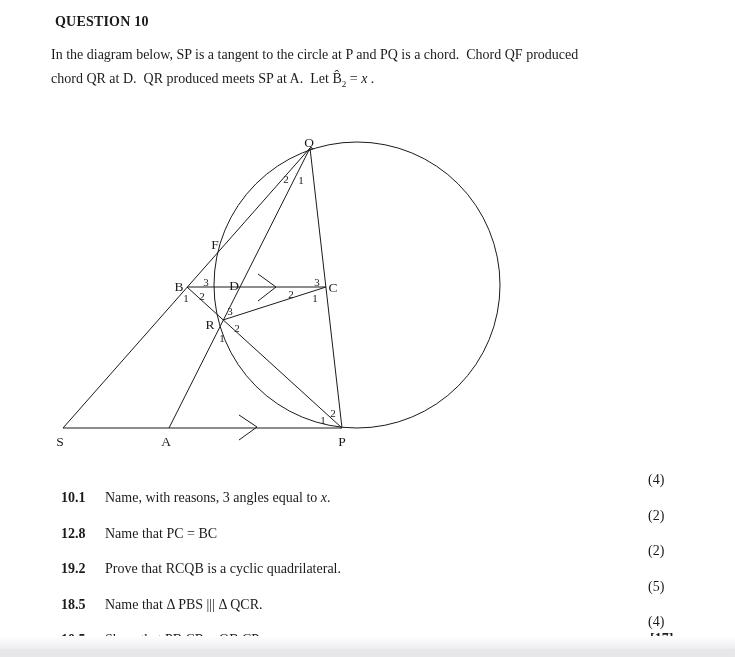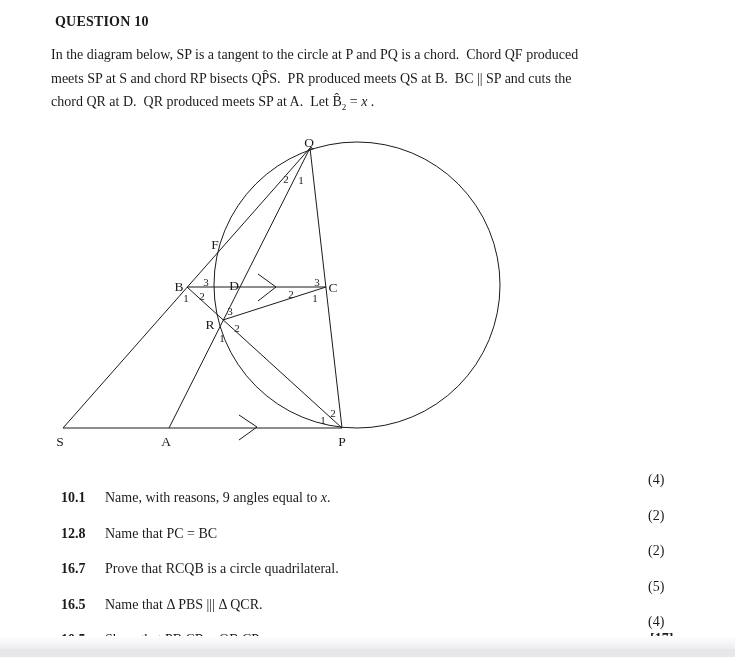--- a/index.html
+++ b/index.html
@@ -41,21 +41,20 @@
     background:#e7e7e9;
   }
 </style>
 </head>
 <body>
 
 <div class="title">QUESTION 10</div>
 
 <div class="intro">
   <div class="intro-line">In the diagram below, SP is a tangent to the circle at P and PQ is a chord.  Chord QF produced</div>
-  <div class="intro-line"><span>meets SP at S and chord RP bisects </span><span>QP̂S</span><span>.  PR produced meets QS at B.  BC || SP and cuts the</span></div>
   <div class="intro-line"><span>chord QR at D.  QR produced meets SP at A.  Let </span><span>B̂</span><sub class="sub2">2</sub><span> = </span><span class="it">x</span><span> .</span></div>
 </div>
 
 <svg class="diagram-svg" width="735" height="657" viewBox="0 0 735 657" fill="none" stroke="#1b1b1b" stroke-width="1">
 
   <circle cx="357" cy="285" r="143"></circle>
 
   <line x1="63" y1="428" x2="342" y2="428"></line>
   <line x1="63" y1="428" x2="310" y2="148"></line>
   <line x1="310" y1="148" x2="342" y2="428"></line>
@@ -94,36 +93,36 @@
     <text x="230" y="315">3</text>
     <text x="237" y="332">2</text>
     <text x="222" y="342">1</text>
 
     <text x="333" y="417">2</text>
     <text x="323" y="424">1</text>
   </g>
 </svg>
 
 <div class="qrow" style="top:471px">
-  <span class="qnum">10.1</span><span class="qtext">Name, with reasons, 9 angles equal to </span><span class="it">x</span><span>.</span>
+  <span class="qnum">10.1</span><span class="qtext">Name, with reasons, 3 angles equal to </span><span class="it">x</span><span>.</span>
   <span class="qmarks">(4)</span>
 </div>
 
 <div class="qrow" style="top:507px">
   <span class="qnum">12.8</span><span class="qtext">Name that PC = BC</span>
   <span class="qmarks">(2)</span>
 </div>
 
 <div class="qrow" style="top:542px">
-  <span class="qnum">16.7</span><span class="qtext">Prove that RCQB is a circle quadrilateral.</span>
+  <span class="qnum">19.2</span><span class="qtext">Prove that RCQB is a cyclic quadrilateral.</span>
   <span class="qmarks">(2)</span>
 </div>
 
 <div class="qrow" style="top:578px">
-  <span class="qnum">16.5</span><span class="qtext">Name that Δ PBS ||| Δ QCR.</span>
+  <span class="qnum">18.5</span><span class="qtext">Name that Δ PBS ||| Δ QCR.</span>
   <span class="qmarks">(5)</span>
 </div>
 
 <div class="qrow" style="top:613px">
   <span class="qnum">10.5</span><span class="qtext">Show that PB.CR = QB.CP</span>
   <span class="qmarks">(4)</span>
 </div>
 
 <div class="total">[17]</div>
 

